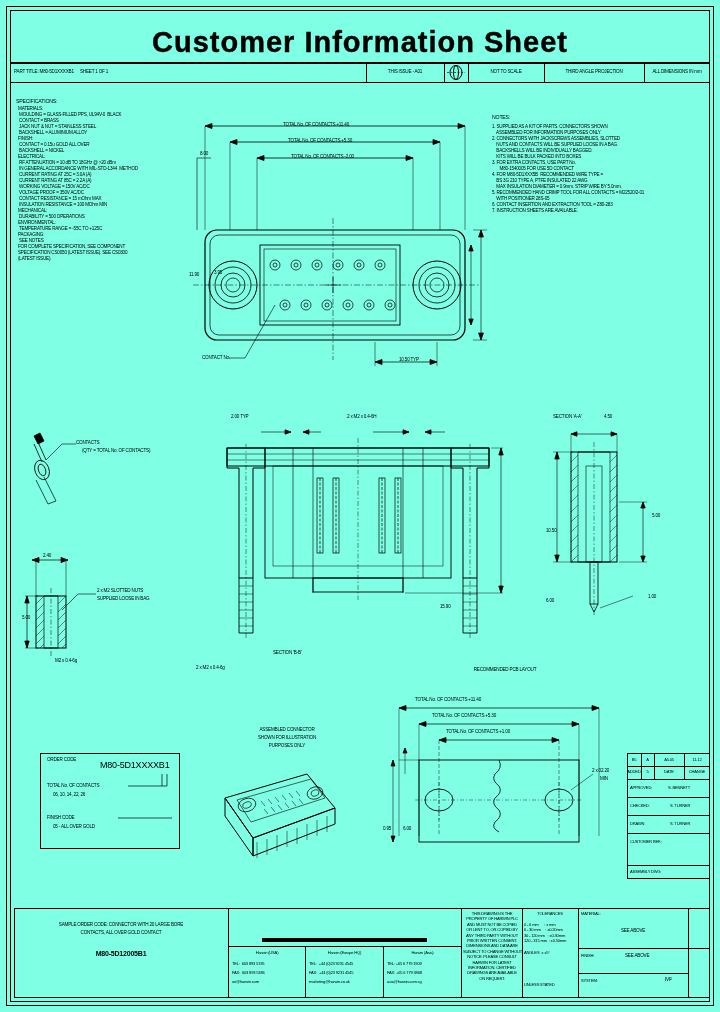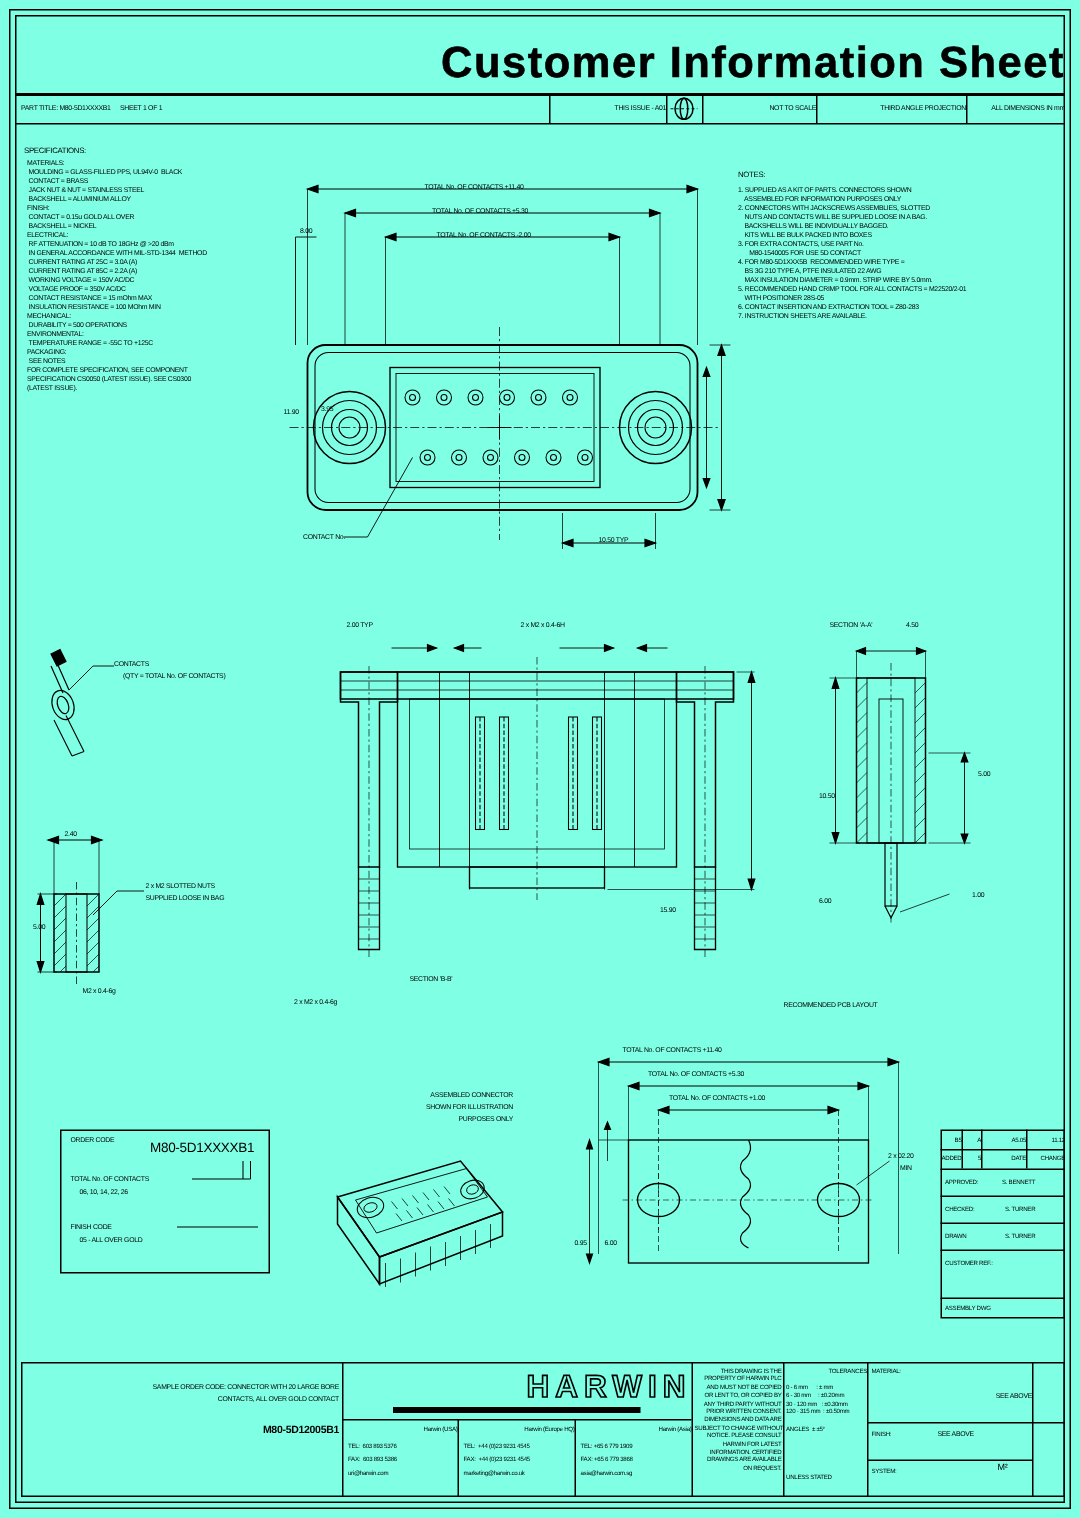--- a/index.html
+++ b/index.html
@@ -1,20 +1,20 @@
 <!DOCTYPE html>
 <html><head>
 <meta charset="utf-8">
 <style>
   html,body{margin:0;padding:0;background:#7FFFE4;}
   body{width:720px;height:1012px;overflow:hidden;font-family:"Liberation Sans",sans-serif;color:#000;}
   #sheet{position:relative;width:720px;height:1012px;background:#7FFFE4;}
   .bd{position:absolute;box-sizing:border-box;border:1px solid #000;}
   .t{position:absolute;white-space:pre;font-family:"Liberation Sans",sans-serif;letter-spacing:-0.2px;}
-  .ctr{text-align:right;}
+  .ctr{text-align:center;}
   .ttl{font-size:29px;font-weight:bold;letter-spacing:1px;font-family:"Liberation Sans",sans-serif;
        -webkit-text-stroke:0.4px #000;}
   .s4{font-size:4.1px;line-height:5.4px;}
   .s45{font-size:4.6px;line-height:6px;}
   .s5{font-size:5.2px;line-height:6.6px;}
   .s6{font-size:6px;line-height:7.4px;}
   .s7{font-size:7px;line-height:8.6px;}
   .s9{font-size:9px;line-height:10px;font-weight:normal;}
   .ln{position:absolute;background:#000;}
   .hl{height:1px;}
@@ -534,21 +534,20 @@
   <div class="t s4" style="left:630px;top:869px;">ASSEMBLY DWG</div>
 
   <div class="bd" style="left:14px;top:908px;width:696px;height:90px;border-width:1.5px;"></div>
 
   <div class="ln vl" style="left:228px;top:908px;height:90px;"></div>
   <div class="t s45 ctr" style="left:16px;top:922px;width:210px;">SAMPLE ORDER CODE: CONNECTOR WITH 20 LARGE BORE</div>
   <div class="t s45 ctr" style="left:16px;top:930px;width:210px;">CONTACTS, ALL OVER GOLD CONTACT</div>
   <div class="t s7 ctr" style="left:16px;top:950px;width:210px;font-weight:bold;">M80-5D12005B1</div>
 
   <div class="ln hl" style="left:228px;top:946px;width:233px;"></div>
-  <div class="t ctr" style="left:228px;top:913px;width:233px;font-size:21px;font-weight:bold;letter-spacing:4px;color:#7FFFE4;-webkit-text-stroke:1.1px #000;">HARWIN</div>
   <div class="ln" style="left:262px;top:938px;width:165px;height:4px;"></div>
 
   <div class="ln vl" style="left:305px;top:946px;height:52px;"></div>
   <div class="ln vl" style="left:383px;top:946px;height:52px;"></div>
   <div class="ln vl" style="left:461px;top:908px;height:90px;"></div>
 
   <div class="t s4 ctr" style="left:229px;top:950px;width:76px;">Harwin (USA)</div>
   <div class="t s4" style="left:232px;top:961px;">TEL:  603 893 5376</div>
   <div class="t s4" style="left:232px;top:970px;">FAX:  603 893 5386</div>
   <div class="t s4" style="left:232px;top:979px;">uri@harwin.com</div>

